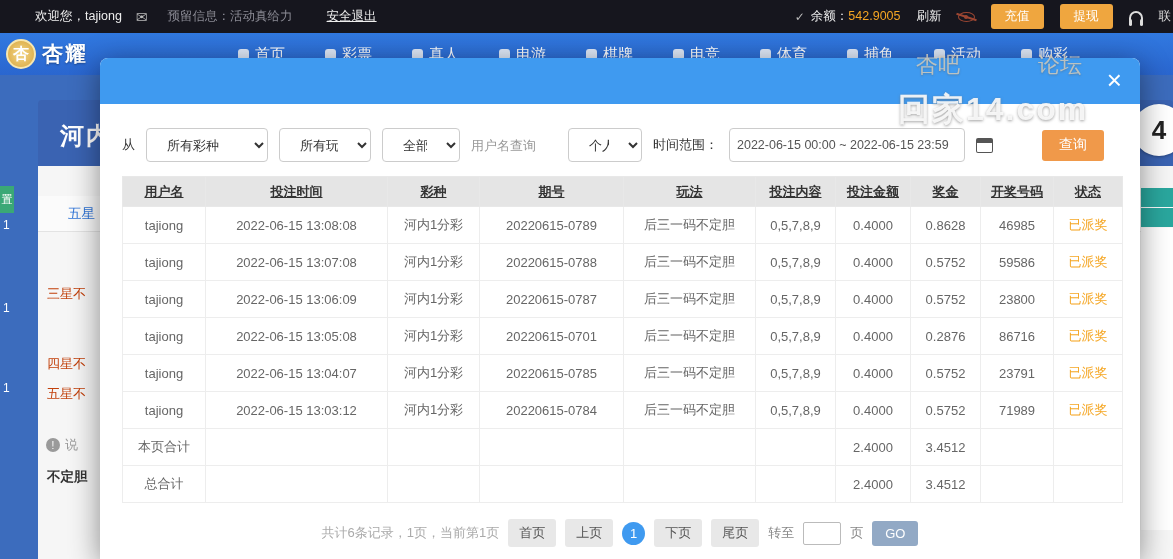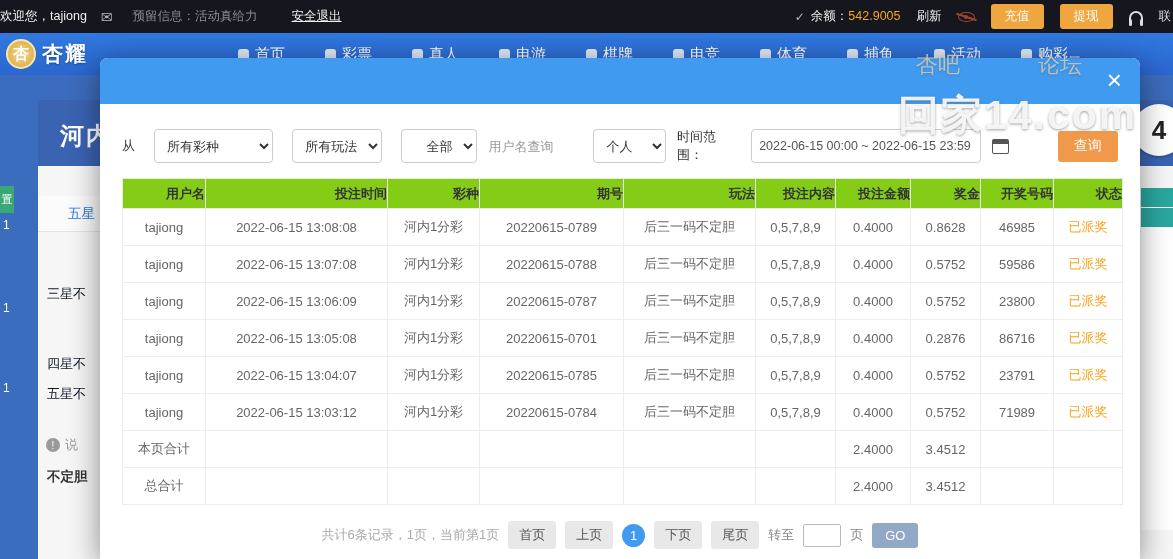--- a/index.html
+++ b/index.html
@@ -8,21 +8,21 @@
     position: relative;
     overflow: hidden;
     background: #3c6cbd;
     font-family: "Liberation Sans", "DejaVu Sans", sans-serif;
   }
 
   
   .topbar {
     position:absolute; left:0; top:0; width:1173px; height:33px;
     background:#16161e; display:flex; align-items:center;
-    color:#ddd; font-size:12.5px; z-index:30; white-space:nowrap;
+    padding-left:35px; color:#ddd; font-size:12.5px; z-index:30; white-space:nowrap;
   }
   .topbar .welcome { color:#eee; }
   .mail-ico { margin-left:14px; color:#bbb; font-size:14px; }
   .notice { margin-left:20px; color:#8b8b95; }
   .logout { margin-left:34px; color:#eee; text-decoration:underline; cursor:pointer; }
   .tb-right { margin-left:auto; display:flex; align-items:center; gap:16px; padding-right:2px; }
   .check-ico { color:#bbb; font-size:12px; margin-right:-10px; }
   .balance-label { color:#eee; }
   .balance-value { color:#f5a623; }
   .refresh { color:#eee; cursor:pointer; }
@@ -49,63 +49,63 @@
   .nav-ico { width:11px; height:11px; background:rgba(255,255,255,.85); border-radius:3px; display:inline-block; }
 
   
   .page { position:absolute; left:0; top:75px; width:1173px; height:484px; z-index:1; }
   .game-header { position:absolute; left:38px; top:25px; width:1135px; height:66px; background:#3a63b2; border-radius:4px 4px 0 0; }
   .game-title { position:absolute; left:22px; top:20px; color:#fff; font-size:24px; font-weight:600; letter-spacing:2px; }
   .ball { position:absolute; left:1133px; top:29px; width:52px; height:52px; border-radius:50%; background:#fff; color:#222; font-size:26px; font-weight:bold; display:flex; align-items:center; justify-content:center; box-shadow:0 1px 3px rgba(0,0,0,.3); z-index:6; }
   .content-panel { position:absolute; left:38px; top:91px; width:1135px; height:393px; background:#f6f6f6; }
   .tab-strip { position:absolute; left:0; top:30px; width:100%; height:36px; background:#fbfbfb; border-bottom:1px solid #e3e3e3; }
   .left-tab { position:absolute; left:30px; top:9px; color:#2e74d8; font-size:13.5px; cursor:pointer; }
-  .left-item { position:absolute; left:9px; color:#0f172a; font-size:13px; cursor:pointer; }
+  .left-item { position:absolute; left:9px; color:#c2410c; font-size:13px; cursor:pointer; }
   .li-0 { top:119px; } .li-1 { top:189px; } .li-2 { top:219px; }
   .note-row { position:absolute; left:8px; top:270px; display:flex; align-items:center; gap:5px; color:#999; font-size:13px; }
   .info-ico { width:14px; height:14px; border-radius:50%; background:#9a9a9a; color:#fff; font-size:10px; display:flex; align-items:center; justify-content:center; }
   .left-bold { position:absolute; left:9px; top:302px; color:#333; font-size:13.5px; font-weight:bold; }
   .edge-badge { position:absolute; left:0; top:111px; width:14px; height:27px; background:#3aa876; color:#fff; font-size:11px; display:flex; align-items:center; justify-content:center; }
   .edge-marker { position:absolute; left:3px; color:#fff; font-size:12px; }
   .em-0 { top:143px; } .em-1 { top:226px; } .em-2 { top:306px; }
   .side-btn { position:absolute; left:1141px; width:32px; height:19px; background:#2aa79e; }
   .sb-0 { top:113px; } .sb-1 { top:133px; }
   .right-strip { position:absolute; left:1141px; top:153px; width:32px; height:302px; background:#ffffff; }
 
   
   .modal { position:absolute; left:100px; top:58px; width:1040px; height:501px; background:#fff; border-radius:8px 8px 0 0; box-shadow:0 6px 30px rgba(0,0,0,.45); z-index:20; }
   .modal-header { height:46px; background:#3f9af0; border-radius:8px 8px 0 0; position:relative; }
   .modal-title { position:absolute; left:24px; top:0; line-height:46px; color:#fff; font-size:17px; font-weight:bold; letter-spacing:1px; }
   .modal-close { position:absolute; right:18px; top:6px; color:#fff; font-size:26px; font-weight:300; cursor:pointer; line-height:32px; }
   .modal-body { padding:0 22px; }
 
   .filters { margin-top:24px; display:flex; align-items:center; gap:11px; font-size:13px; color:#333; }
-  .filters select { height:34px; border:1px solid #ccc; border-radius:4px; background:#fff; font-size:13px; color:#333; padding:0 8px; font-family:inherit;margin-left:8px; }
+  .filters select { height:34px; border:1px solid #ccc; border-radius:4px; background:#fff; font-size:13px; color:#333; padding:0 16px; font-family:inherit; }
   .sel-lottery { width:122px; } .sel-play { width:92px; } .sel-status { width:78px;text-align:right; } .sel-scope { width:74px; }
   .username-input { width:86px; height:32px; border:none; outline:none; font-size:13px; color:#777; background:transparent; font-family:inherit; }
   .username-input::placeholder { color:#999; }
   .time-label { color:#333; }
   .time-input { width:236px; height:34px; border:1px solid #ccc; border-radius:4px; font-size:12.5px; color:#555; padding:0 7px; font-family:inherit; }
   .cal-ico { width:17px; height:15px; border:1.5px solid #555; border-top:5px solid #555; border-radius:2px; display:inline-block; cursor:pointer; }
   .search-btn { margin-left:38px; width:62px; height:31px; background:#f0994a; border:none; border-radius:3px; color:#fff; font-size:14px; cursor:pointer; font-family:inherit; }
 
   table.records { margin-top:14px; width:100%; border-collapse:collapse; table-layout:fixed; }
-  table.records th { height:30px; background:#84cc16; border:1px solid #e8e8e8; font-size:13px; font-weight:600; color:#333; text-align:right; }
+  table.records th { height:30px; background:#e5e5e5; border:1px solid #e8e8e8; font-size:13px; font-weight:600; color:#333; text-align:center;text-decoration:underline; }
   table.records td { height:37px; border:1px solid #ededed; font-size:13px; color:#666; text-align:center; overflow:hidden; white-space:nowrap; background:#fff; }
   table.records td.status { color:#f5a623; }
 
   .pagination { margin-top:16px; display:flex; align-items:center; justify-content:center; gap:9px; font-size:13px; color:#888; }
   .pg-summary { color:#aaa; }
   .pg-btn { background:#e8e8e8; color:#555; border:none; border-radius:3px; padding:5px 11px; font-size:13px; cursor:pointer; font-family:inherit; }
   .pg-current { width:23px; height:23px; border-radius:50%; background:#3f9af0; color:#fff; display:flex; align-items:center; justify-content:center; font-size:13px; }
   .pg-input { width:38px; height:23px; border:1px solid #bbb; border-radius:2px; font-size:13px; text-align:center; font-family:inherit; }
   .pg-go { background:#92a9c5; color:#fff; border:none; border-radius:3px; padding:5px 13px; font-size:13px; cursor:pointer; font-family:inherit; }
 
   
-  .watermark-main { position:absolute; left:898px; top:88px; z-index:40; font-size:41px; font-weight:bold; color:rgba(250,250,250,.92); text-shadow:0 1px 3px rgba(110,110,110,.65); letter-spacing:2px; pointer-events:none; }
+  .watermark-main { position:absolute; left:898px; top:88px; z-index:40; font-size:32px; font-weight:bold; color:rgba(250,250,250,.92); text-shadow:0 1px 3px rgba(110,110,110,.65); letter-spacing:2px; pointer-events:none; }
   .wm-small { position:absolute; top:50px; z-index:40; font-size:22px; color:rgba(216,206,188,.8); pointer-events:none; text-shadow:0 1px 2px rgba(90,90,90,.4); }
   .wm-left { left:916px; } .wm-right { left:1038px; }
 </style>
 </head>
 <body>
 
 <div class="topbar">
   <span class="welcome">欢迎您，tajiong</span>
   <span class="mail-ico">✉</span>
   <span class="notice">预留信息：活动真给力</span>

